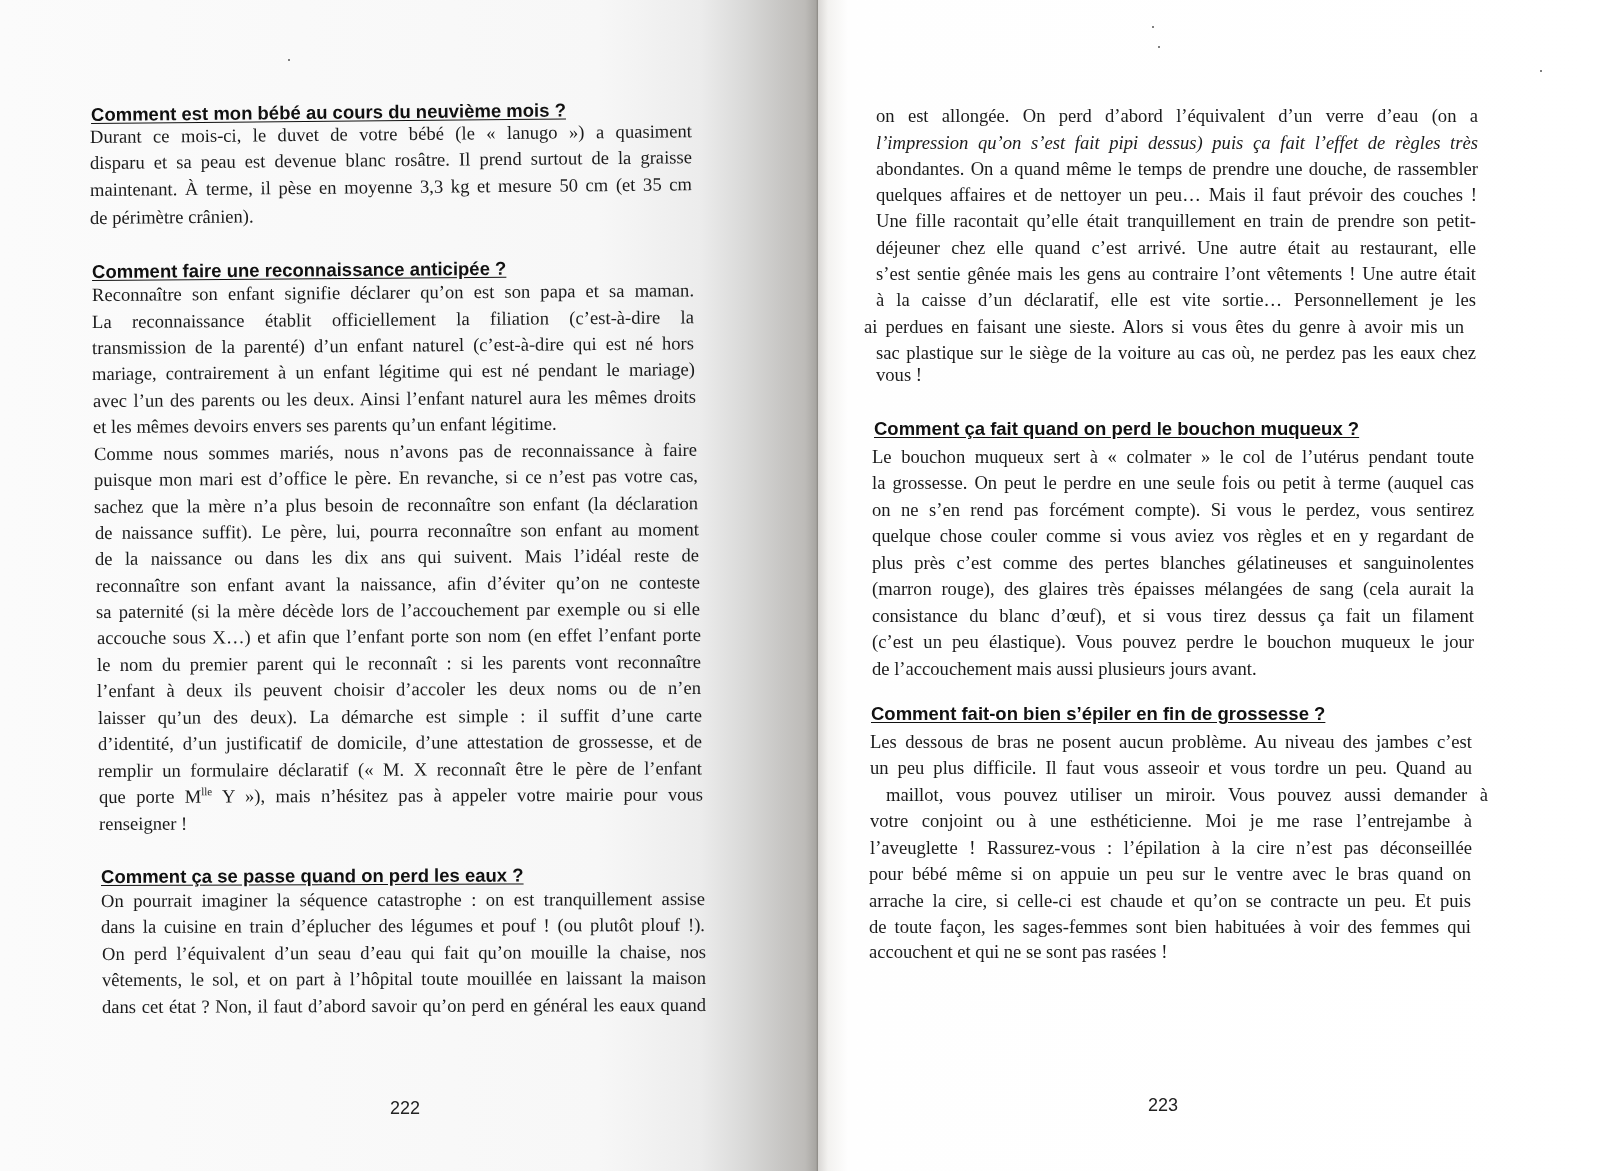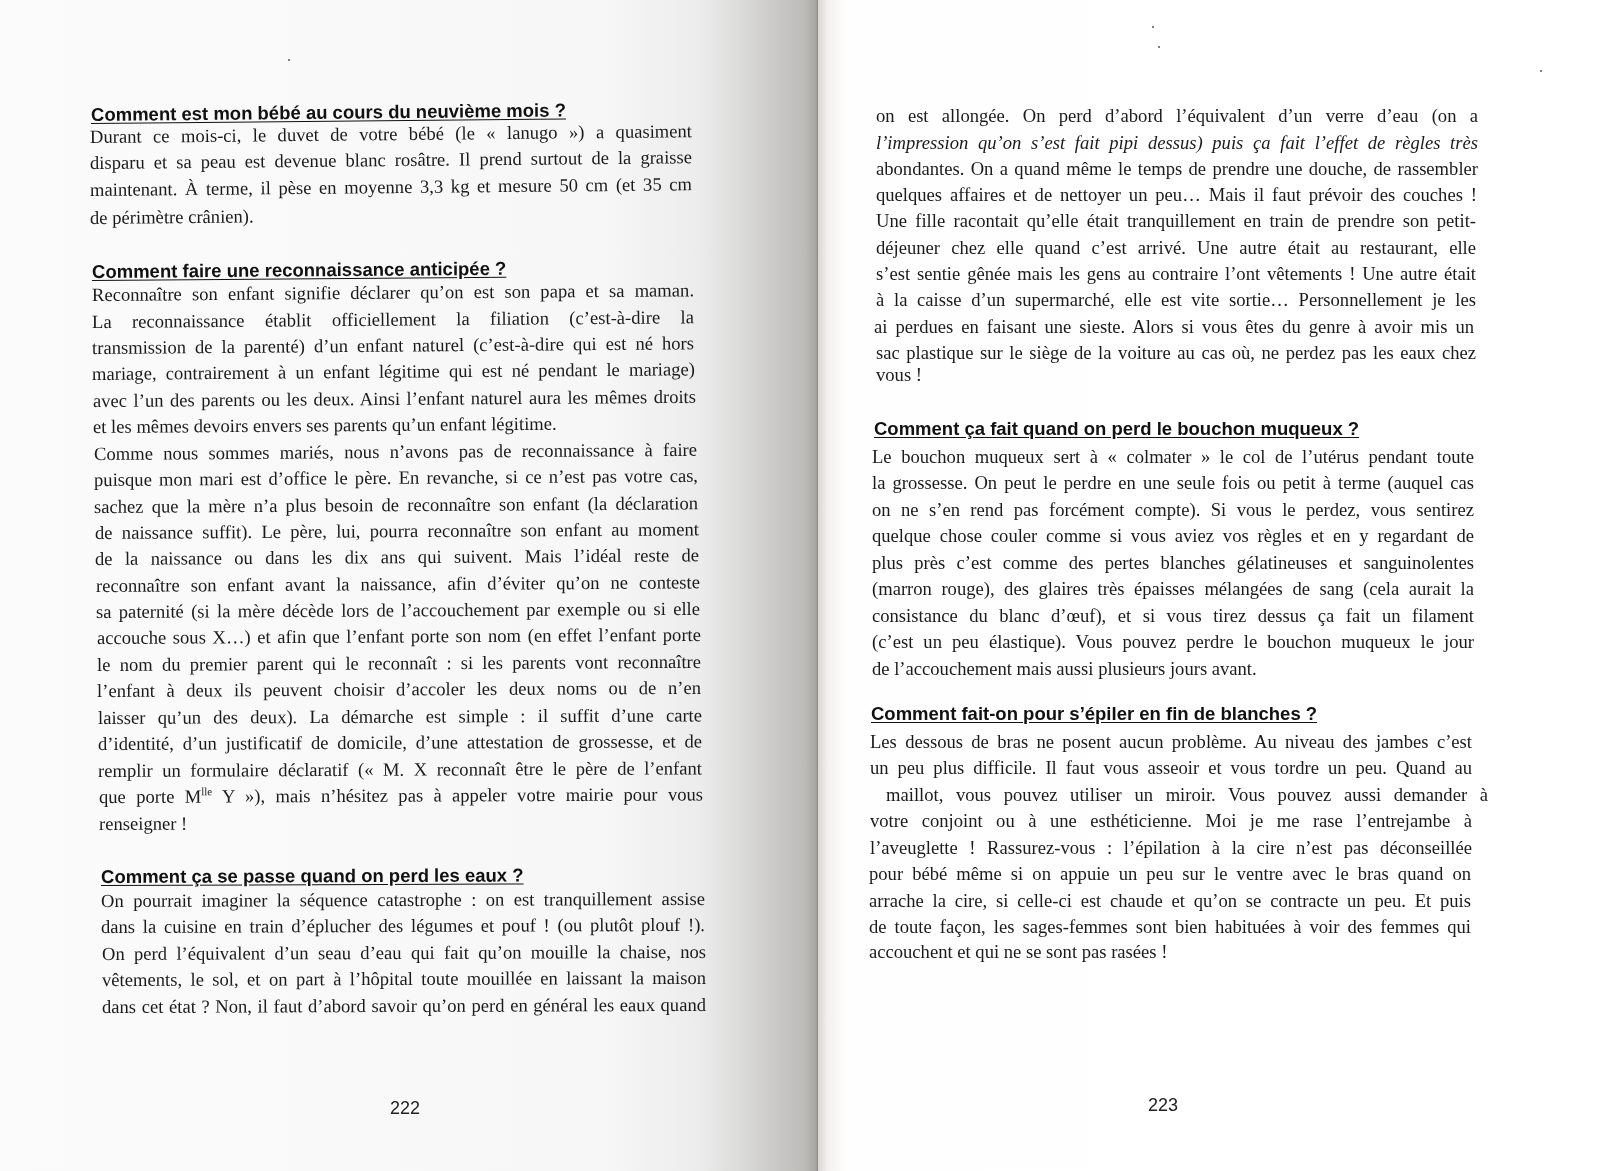--- a/index.html
+++ b/index.html
@@ -68,37 +68,37 @@
 
 <div id="right-page" class="page">
 
   <div class="line" style="left:58px; top:105px; width:602px;">on est allongée. On perd d’abord l’équivalent d’un verre d’eau (on a</div>
   <div class="line" style="left:58px; top:132px; width:602px;font-style:italic;">l’impression qu’on s’est fait pipi dessus) puis ça fait l’effet de règles très</div>
   <div class="line" style="left:58px; top:158px; width:602px;">abondantes. On a quand même le temps de prendre une douche, de rassembler</div>
   <div class="line" style="left:58px; top:184px; width:601px;">quelques affaires et de nettoyer un peu… Mais il faut prévoir des couches !</div>
   <div class="line" style="left:58px; top:210px; width:600px;">Une fille racontait qu’elle était tranquillement en train de prendre son petit-</div>
   <div class="line" style="left:58px; top:237px; width:600px;">déjeuner chez elle quand c’est arrivé. Une autre était au restaurant, elle</div>
   <div class="line" style="left:58px; top:263px; width:600px;">s’est sentie gênée mais les gens au contraire l’ont vêtements ! Une autre était</div>
-  <div class="line" style="left:58px; top:289px; width:600px;">à la caisse d’un supermarché, elle est vite sortie… Personnellement je les</div>
-  <div class="line" style="left:56px; top:316px; width:600px;">ai perdues en faisant une sieste. Alors si vous êtes du genre à avoir mis un</div>
+  <div class="line" style="left:58px; top:289px; width:600px;">à la caisse d’un déclaratif, elle est vite sortie… Personnellement je les</div>
+  <div class="line" style="left:46px; top:316px; width:600px;">ai perdues en faisant une sieste. Alors si vous êtes du genre à avoir mis un</div>
   <div class="line" style="left:58px; top:342px; width:600px;">sac plastique sur le siège de la voiture au cas où, ne perdez pas les eaux chez</div>
   <div class="line last" style="left:58px; top:364px; width:600px;">vous !</div>
 
   <div class="heading" style="left:56px; top:418px;">Comment ça fait quand on perd le bouchon muqueux ?</div>
   <div class="line" style="left:54px; top:446px; width:602px;">Le bouchon muqueux sert à « colmater » le col de l’utérus pendant toute</div>
   <div class="line" style="left:54px; top:472px; width:602px;">la grossesse. On peut le perdre en une seule fois ou petit à terme (auquel cas</div>
   <div class="line" style="left:54px; top:499px; width:602px;">on ne s’en rend pas forcément compte). Si vous le perdez, vous sentirez</div>
   <div class="line" style="left:54px; top:525px; width:602px;">quelque chose couler comme si vous aviez vos règles et en y regardant de</div>
   <div class="line" style="left:54px; top:552px; width:602px;">plus près c’est comme des pertes blanches gélatineuses et sanguinolentes</div>
   <div class="line" style="left:54px; top:578px; width:602px;">(marron rouge), des glaires très épaisses mélangées de sang (cela aurait la</div>
   <div class="line" style="left:54px; top:605px; width:602px;">consistance du blanc d’œuf), et si vous tirez dessus ça fait un filament</div>
   <div class="line" style="left:54px; top:631px; width:602px;">(c’est un peu élastique). Vous pouvez perdre le bouchon muqueux le jour</div>
   <div class="line last" style="left:54px; top:658px; width:602px;">de l’accouchement mais aussi plusieurs jours avant.</div>
 
-  <div class="heading" style="left:53px; top:703px;">Comment fait-on pour s’épiler en fin de blanches ?</div>
+  <div class="heading" style="left:53px; top:703px;">Comment fait-on bien s’épiler en fin de grossesse ?</div>
   <div class="line" style="left:52px; top:731px; width:602px;">Les dessous de bras ne posent aucun problème. Au niveau des jambes c’est</div>
   <div class="line" style="left:52px; top:757px; width:602px;">un peu plus difficile. Il faut vous asseoir et vous tordre un peu. Quand au</div>
   <div class="line" style="left:52px; top:784px; width:602px;margin-left:16px;">maillot, vous pouvez utiliser un miroir. Vous pouvez aussi demander à</div>
   <div class="line" style="left:52px; top:810px; width:602px;">votre conjoint ou à une esthéticienne. Moi je me rase l’entrejambe à</div>
   <div class="line" style="left:52px; top:837px; width:602px;">l’aveuglette ! Rassurez-vous : l’épilation à la cire n’est pas déconseillée</div>
   <div class="line" style="left:51px; top:863px; width:602px;">pour bébé même si on appuie un peu sur le ventre avec le bras quand on</div>
   <div class="line" style="left:51px; top:890px; width:602px;">arrache la cire, si celle-ci est chaude et qu’on se contracte un peu. Et puis</div>
   <div class="line" style="left:51px; top:916px; width:602px;">de toute façon, les sages-femmes sont bien habituées à voir des femmes qui</div>
   <div class="line last" style="left:51px; top:941px; width:602px;">accouchent et qui ne se sont pas rasées !</div>
 

